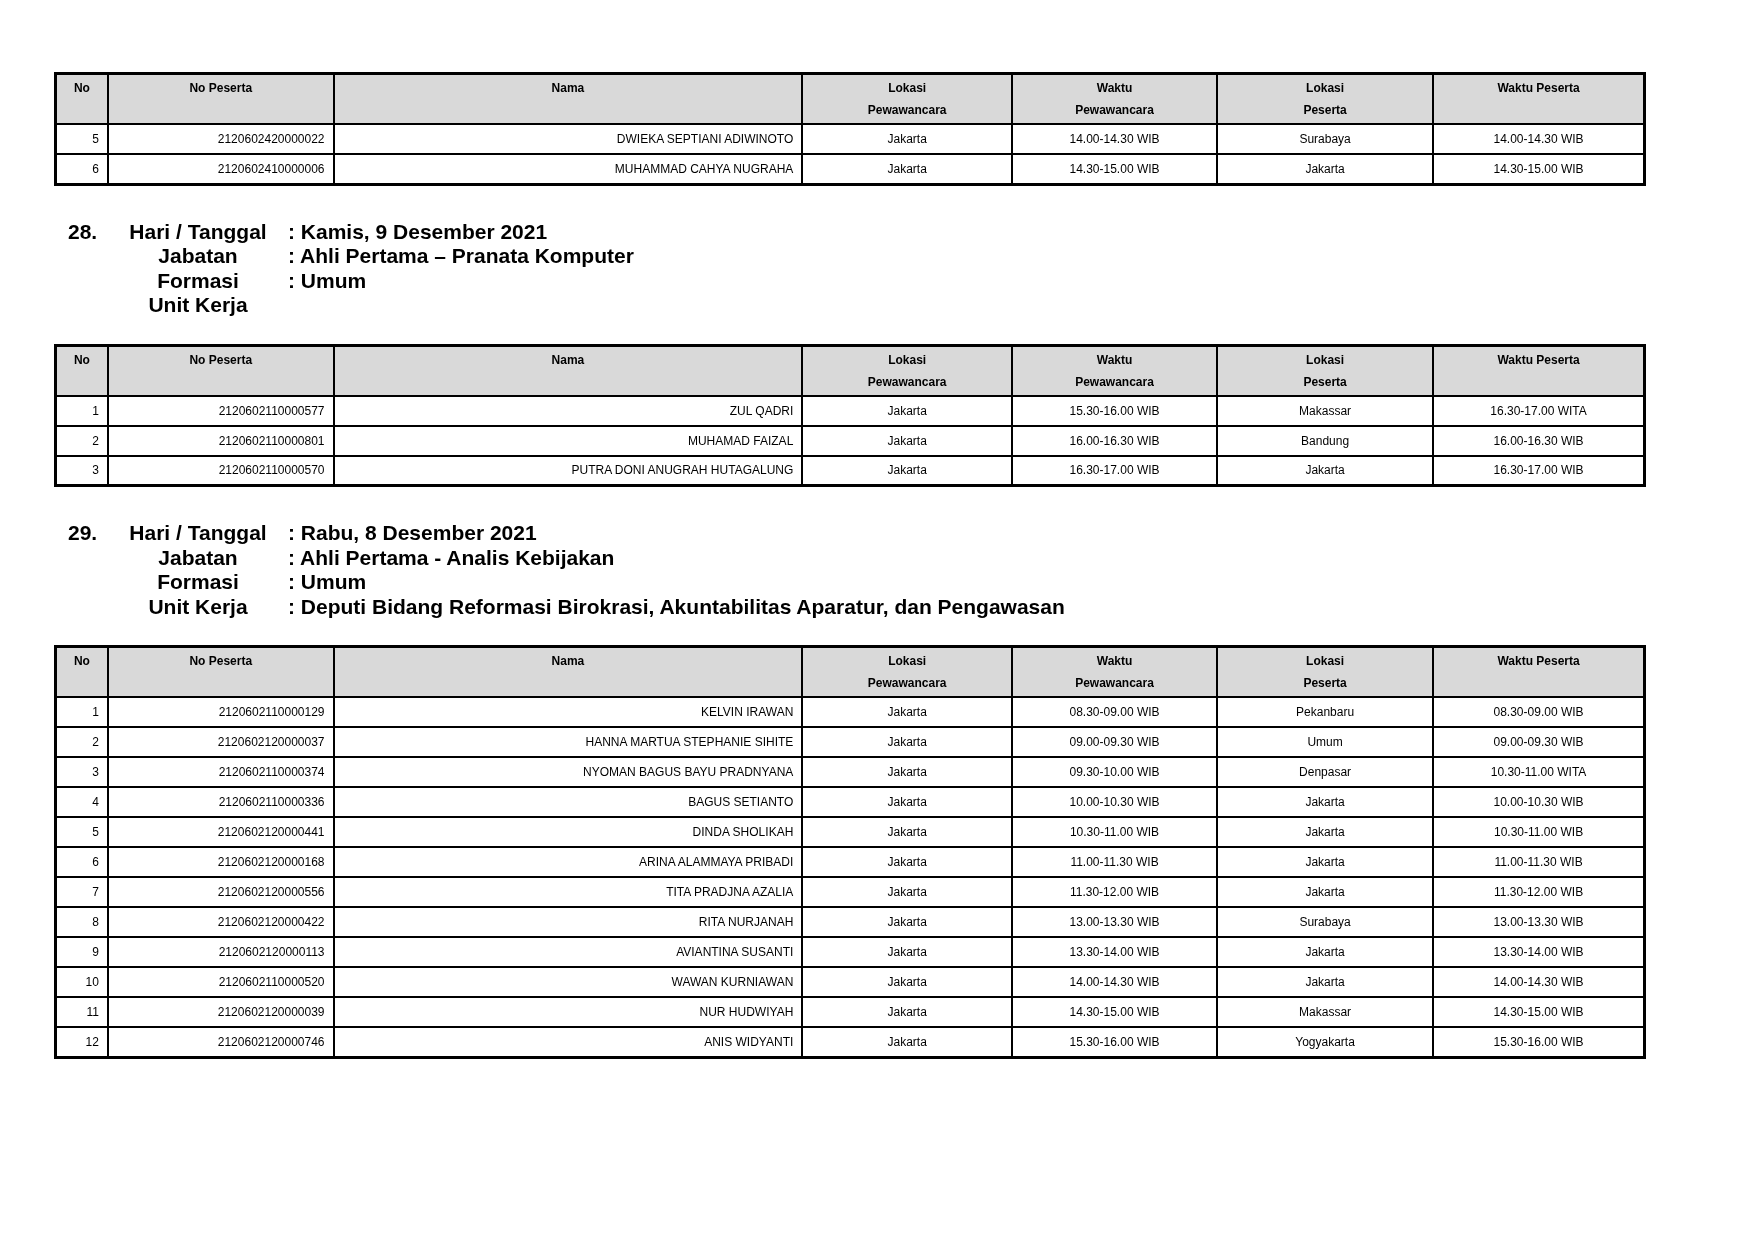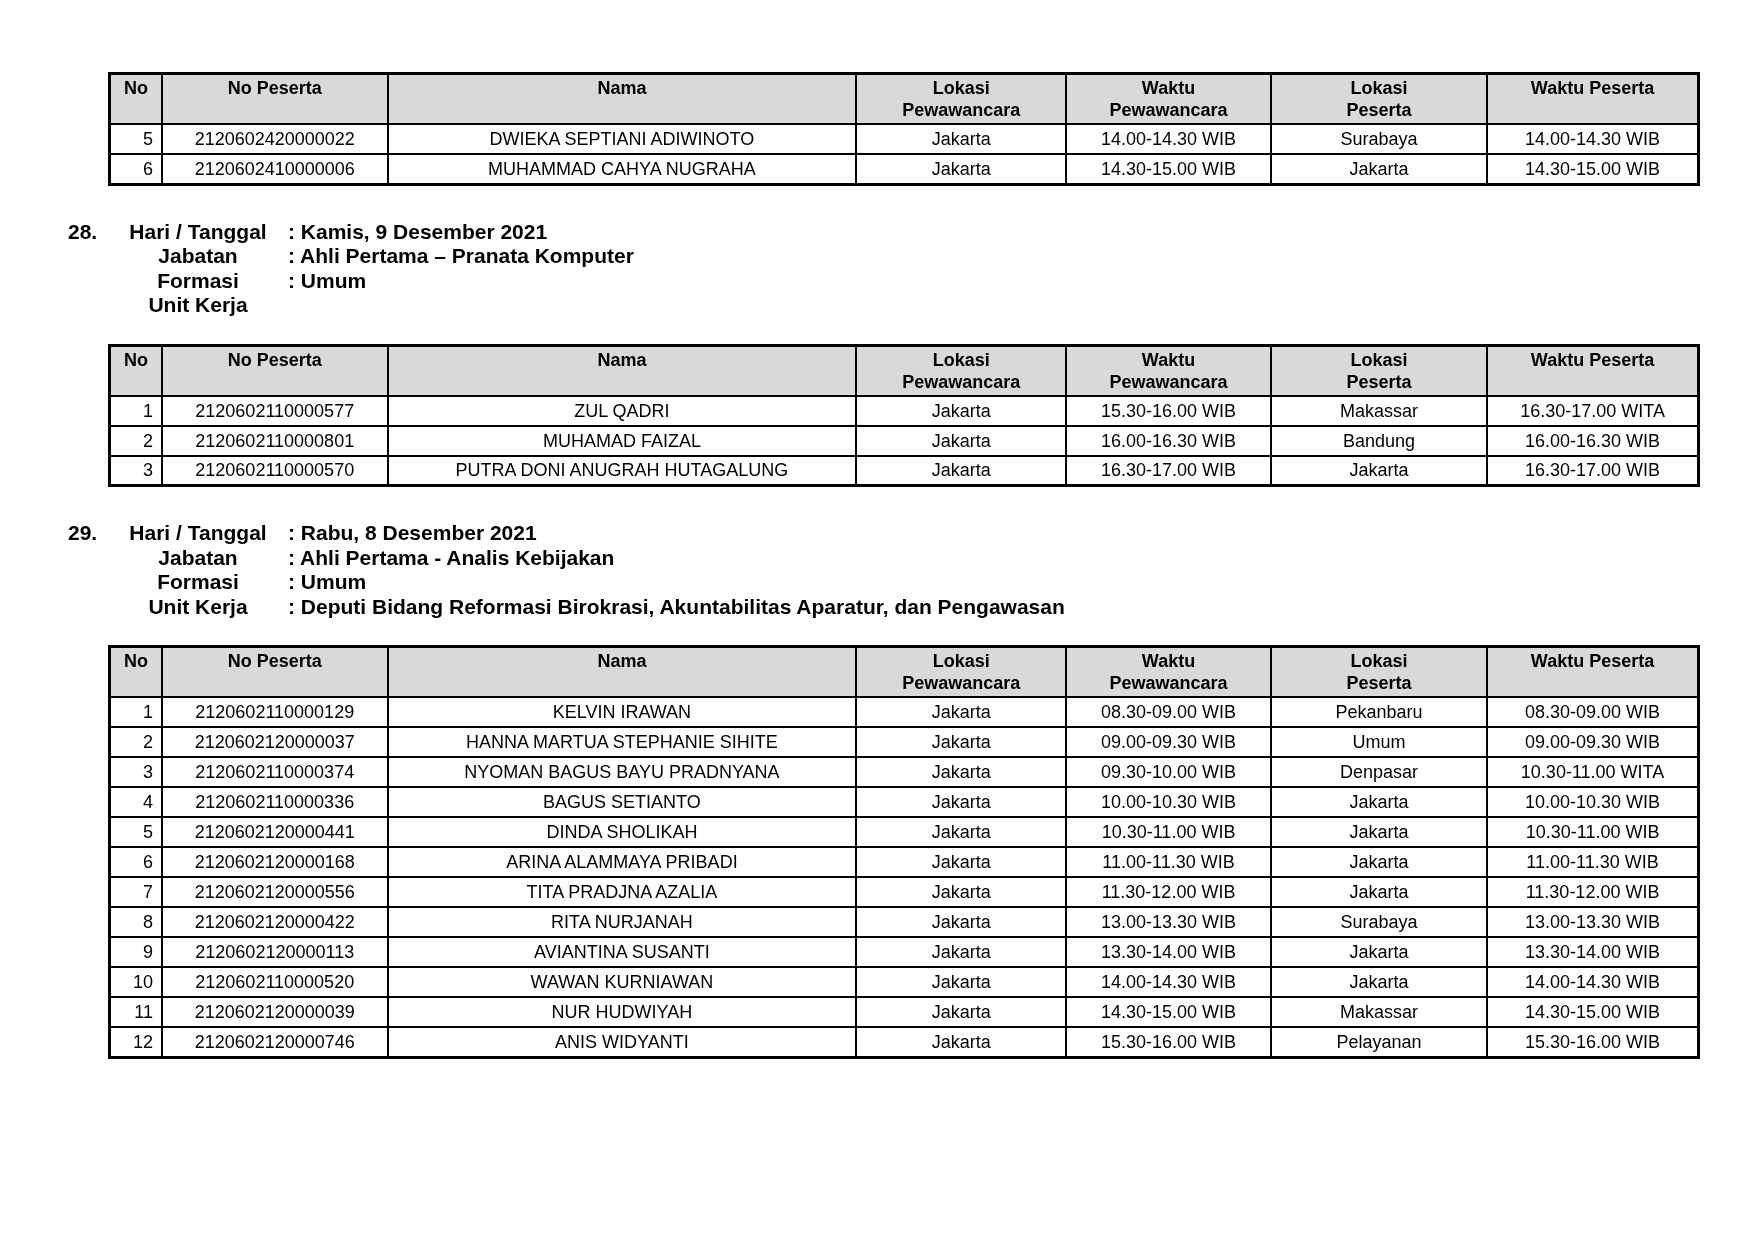--- a/index.html
+++ b/index.html
@@ -28,23 +28,23 @@
   }
   .meta-row { display: flex; line-height: 24.5px; }
   .meta-num { width: 40px; flex: 0 0 40px; }
   .meta-label { width: 180px; flex: 0 0 180px; text-align: center; }
   .meta-value { flex: 1 1 auto; }
   
   table.schedule {
     border-collapse: collapse;
     table-layout: fixed;
     width: 1592px;
-    margin-left: 108px;
+    margin-left: 54px;
     border: 3px solid #000;
-    font-size: 18px;
+    font-size: 12px;
   }
   table.schedule th, table.schedule td {
     border: 2px solid #000;
     overflow: hidden;
     white-space: nowrap;
   }
   table.schedule th {
     background: #d9d9d9;
     font-weight: bold;
     text-align: center;
@@ -54,21 +54,21 @@
     line-height: 22px;
     white-space: pre-line;
   }
   table.schedule td {
     height: 30px;
     padding: 2px 8px;
     line-height: 22px;
     vertical-align: middle;
   }
   td.al-right { text-align: right; padding-right: 10px; }
-  td.al-left { text-align: center; padding-left: 12px; }
+  td.al-left { text-align: right; padding-left: 12px; }
   td.al-center { text-align: center; }
 </style>
 </head>
 <body>
 
 <div class="page">
   <div id="sections">
       <div class="section">
         <table class="schedule">
           <colgroup>
@@ -339,20 +339,20 @@
               <td class="al-center">14.30-15.00 WIB</td>
               <td class="al-center">Makassar</td>
               <td class="al-center">14.30-15.00 WIB</td>
             </tr>
             <tr>
               <td class="al-right">12</td>
               <td class="al-left">2120602120000746</td>
               <td class="al-left">ANIS WIDYANTI</td>
               <td class="al-center">Jakarta</td>
               <td class="al-center">15.30-16.00 WIB</td>
-              <td class="al-center">Pelayanan</td>
+              <td class="al-center">Yogyakarta</td>
               <td class="al-center">15.30-16.00 WIB</td>
             </tr>
           </tbody>
         </table>
       </div>
     </div>
 </div>
 
 </body></html>

